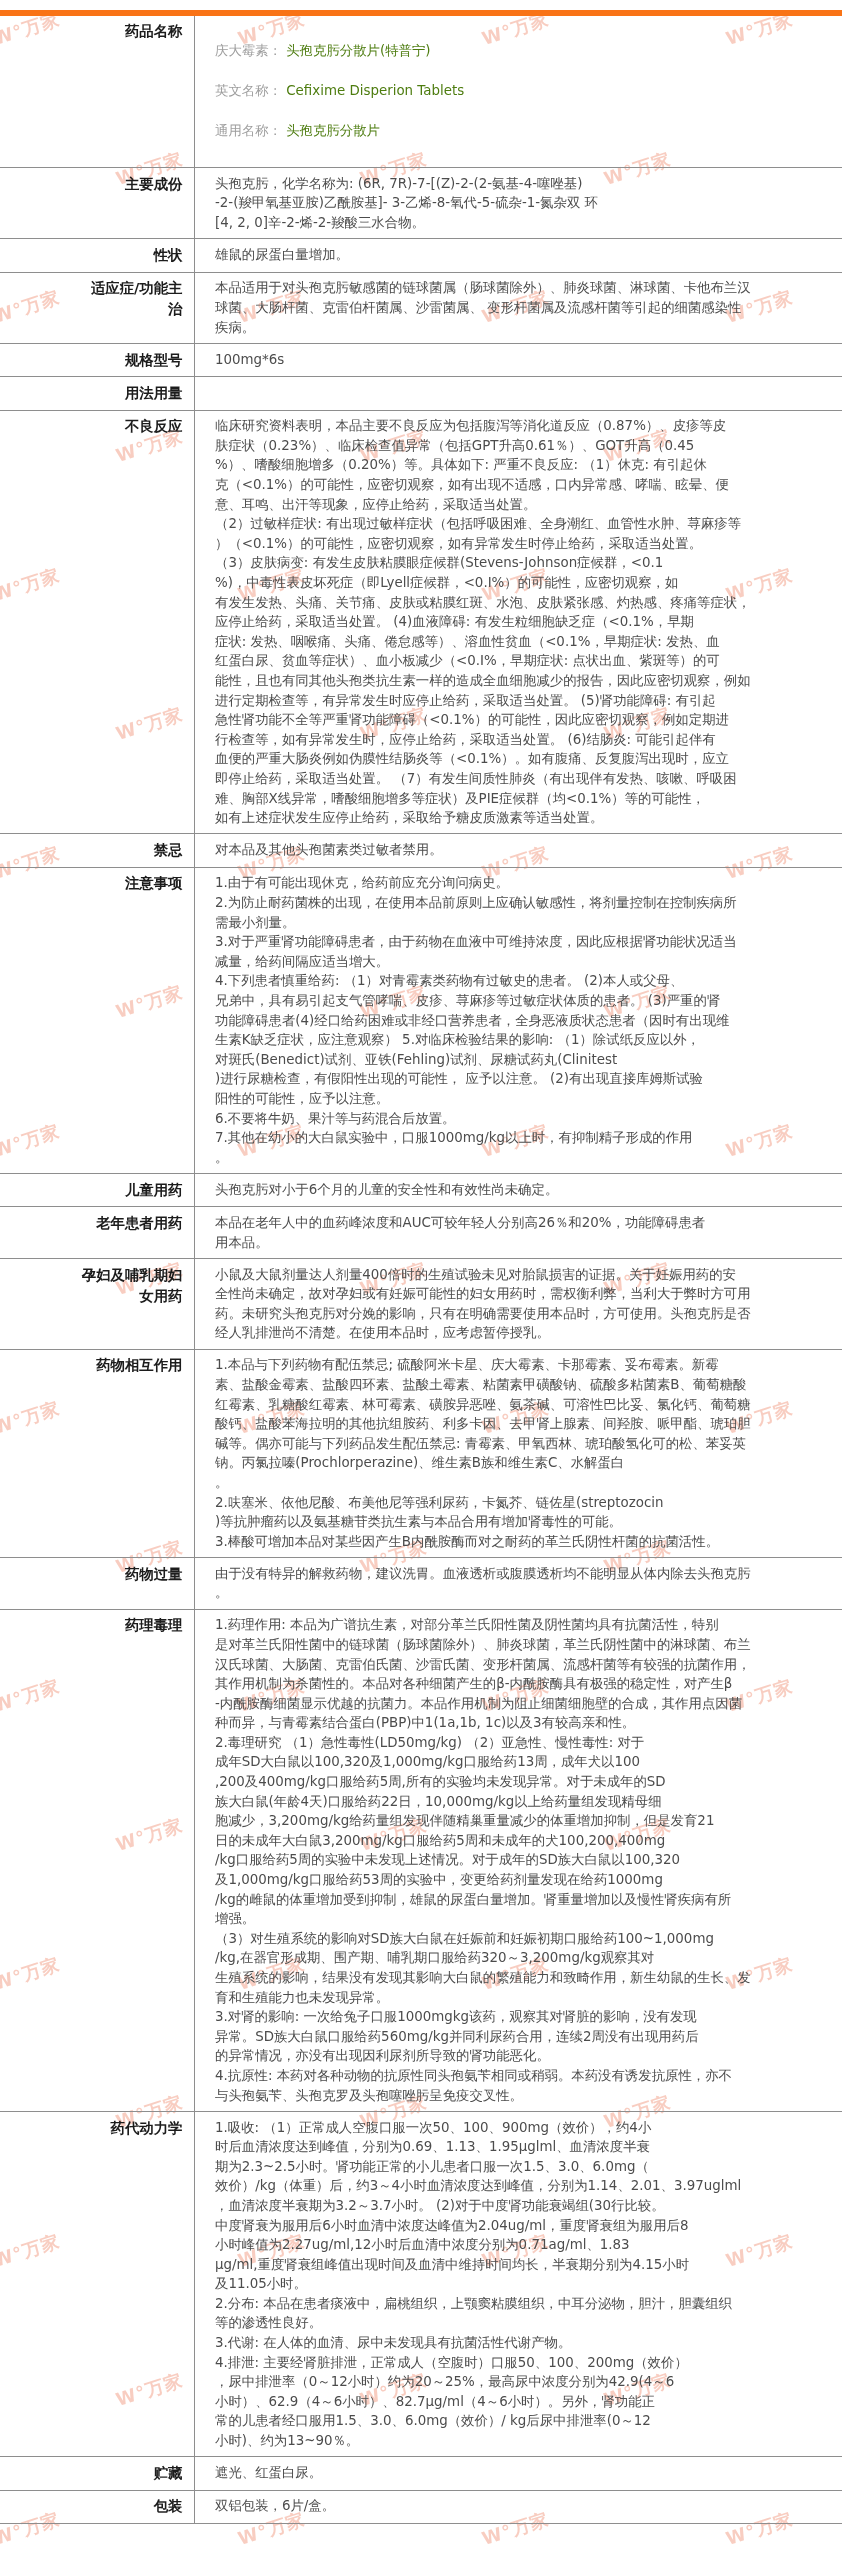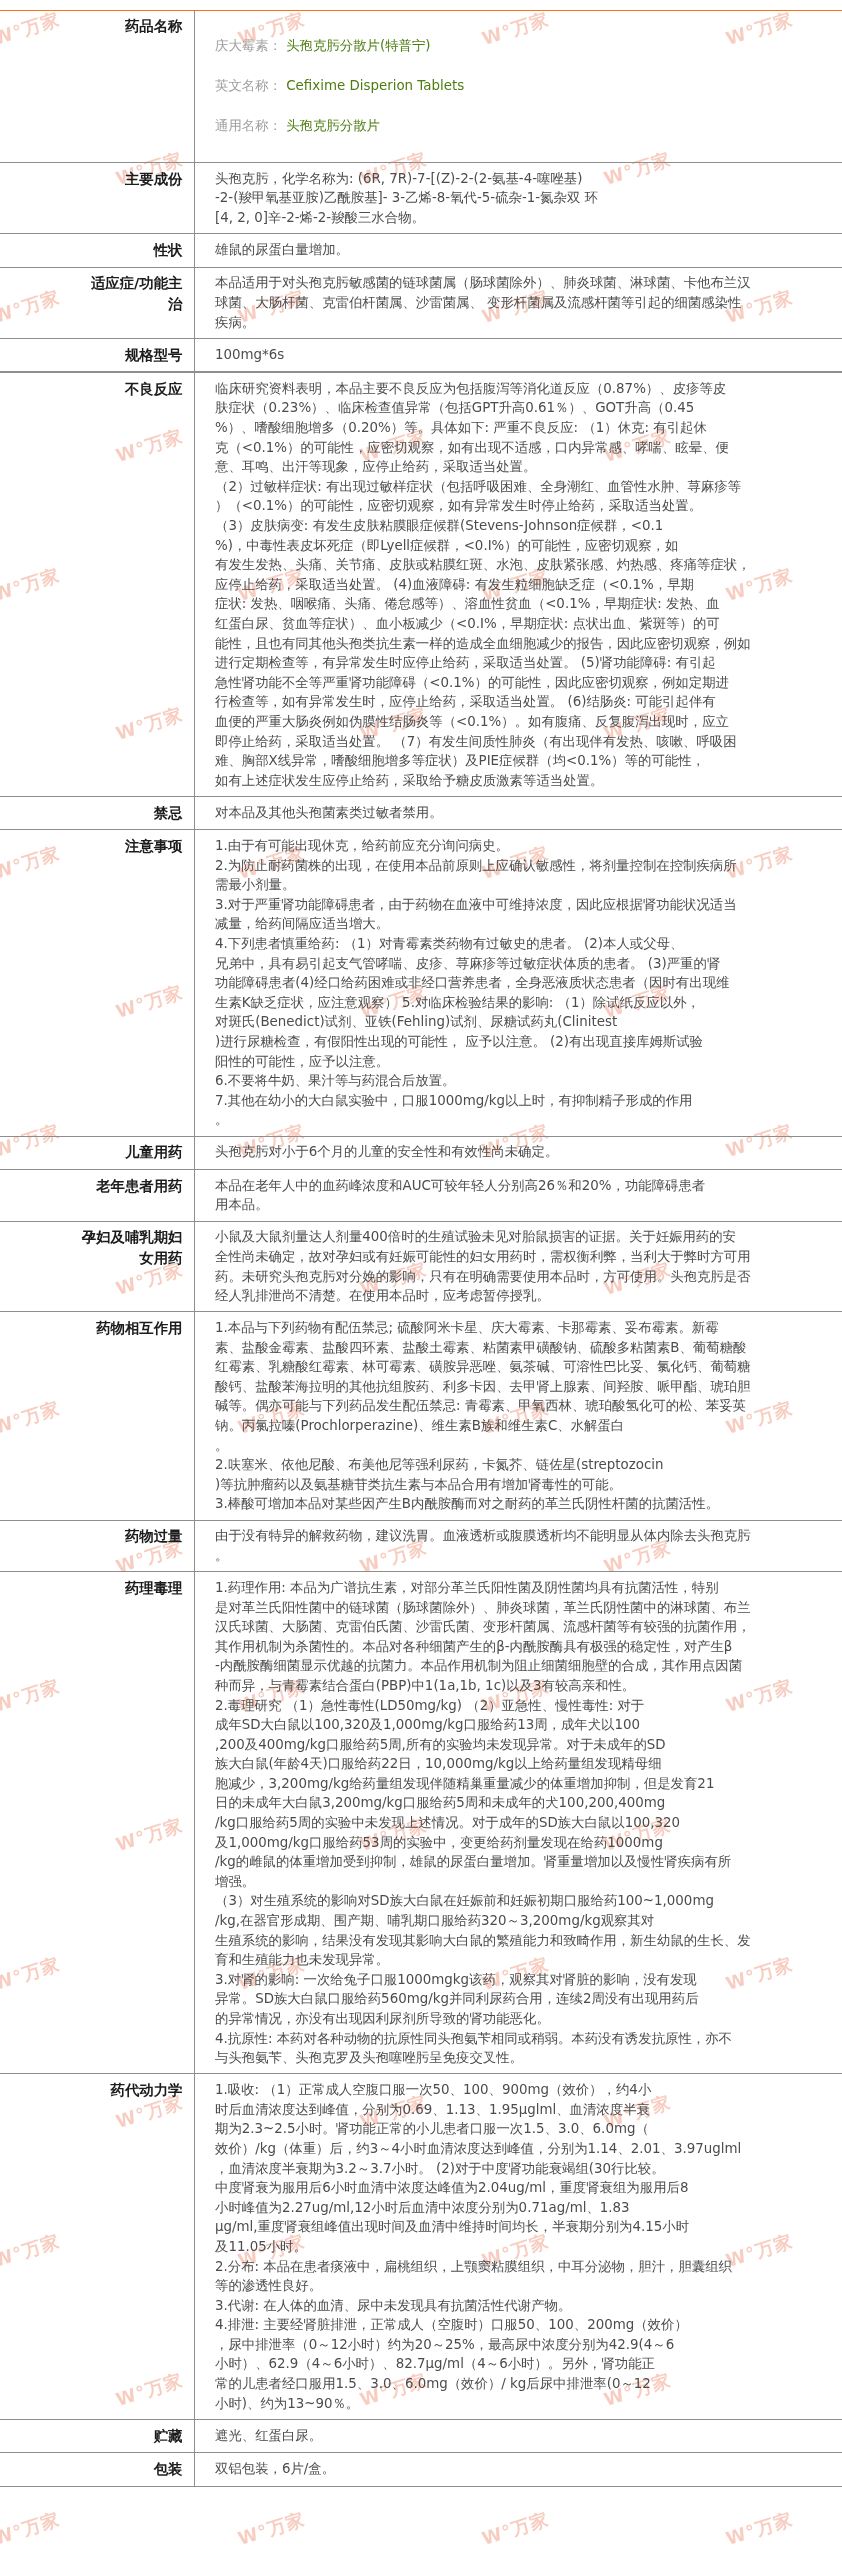--- a/index.html
+++ b/index.html
@@ -14,21 +14,21 @@
   .wm{
     position:absolute;
     font-size:18px;font-weight:bold;letter-spacing:1px;
     color:#ee8566;opacity:0.40;
     transform:rotate(-18deg);
     white-space:nowrap;
   }
   .drug-table{
     position:relative;z-index:1;
     margin-top:9.6px;
-    border-top:1px solid #f97316;
+    border-top:6px solid #f97316;
     width:843px;
   }
   .trow{display:flex;border-bottom:1px solid #8e8e8e;}
   .label-cell{
     flex:0 0 195px;width:195px;box-sizing:border-box;
     padding:5.7px 11.5px 5.7px 80px;
     text-align:right;
     font-size:14.4px;font-weight:bold;color:#1c1c1c;
     line-height:21px;
     border-right:1px solid #8e8e8e;
@@ -155,20 +155,21 @@
 球菌、大肠杆菌、克雷伯杆菌属、沙雷菌属、 变形杆菌属及流感杆菌等引起的细菌感染性
 疾病。</div>
     </div>
 
     <div class="trow">
       <div class="label-cell">规格型号</div>
       <div class="content-cell">100mg*6s</div>
     </div>
 
     <div class="trow">
+      <div class="label-cell">用法用量</div>
     </div>
 
     <div class="trow">
       <div class="label-cell">不良反应</div>
       <div class="content-cell">临床研究资料表明，本品主要不良反应为包括腹泻等消化道反应（0.87%）、皮疹等皮
 肤症状（0.23%）、临床检查值异常（包括GPT升高0.61％）、GOT升高（0.45
 %）、嗜酸细胞增多（0.20%）等。具体如下: 严重不良反应: （1）休克: 有引起休
 克（&lt;0.1%）的可能性，应密切观察，如有出现不适感，口内异常感、哮喘、眩晕、便
 意、耳鸣、出汗等现象，应停止给药，采取适当处置。
 （2）过敏样症状: 有出现过敏样症状（包括呼吸困难、全身潮红、血管性水肿、荨麻疹等

